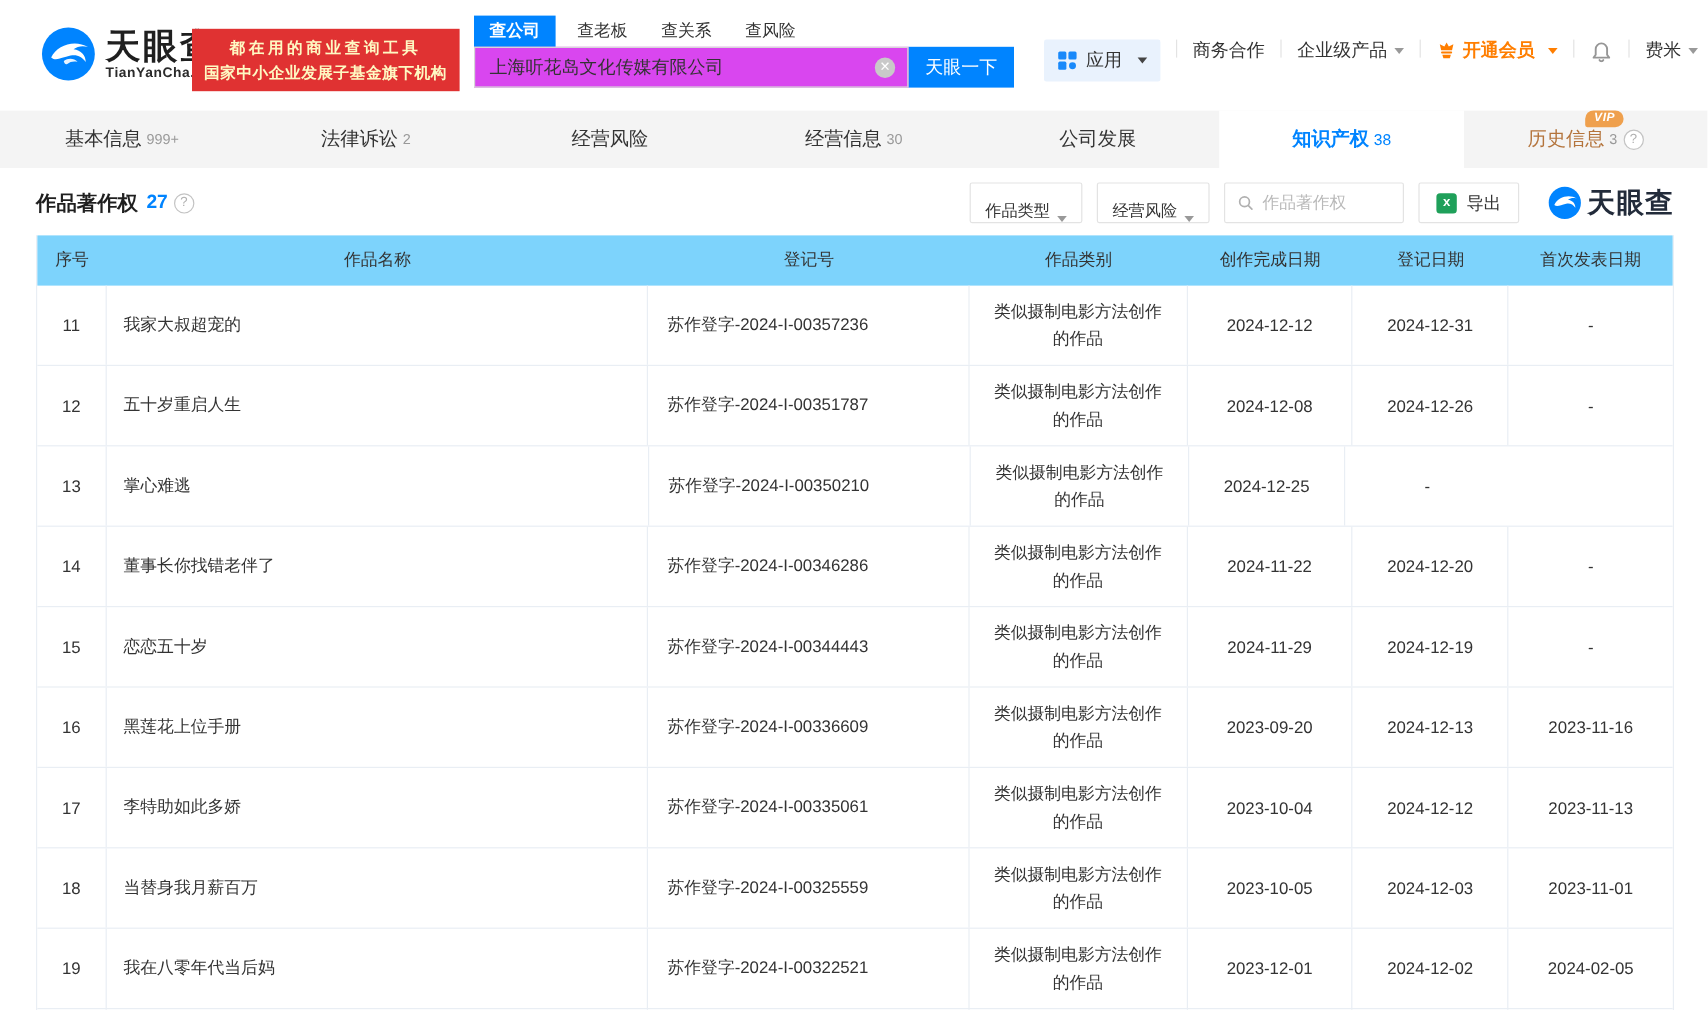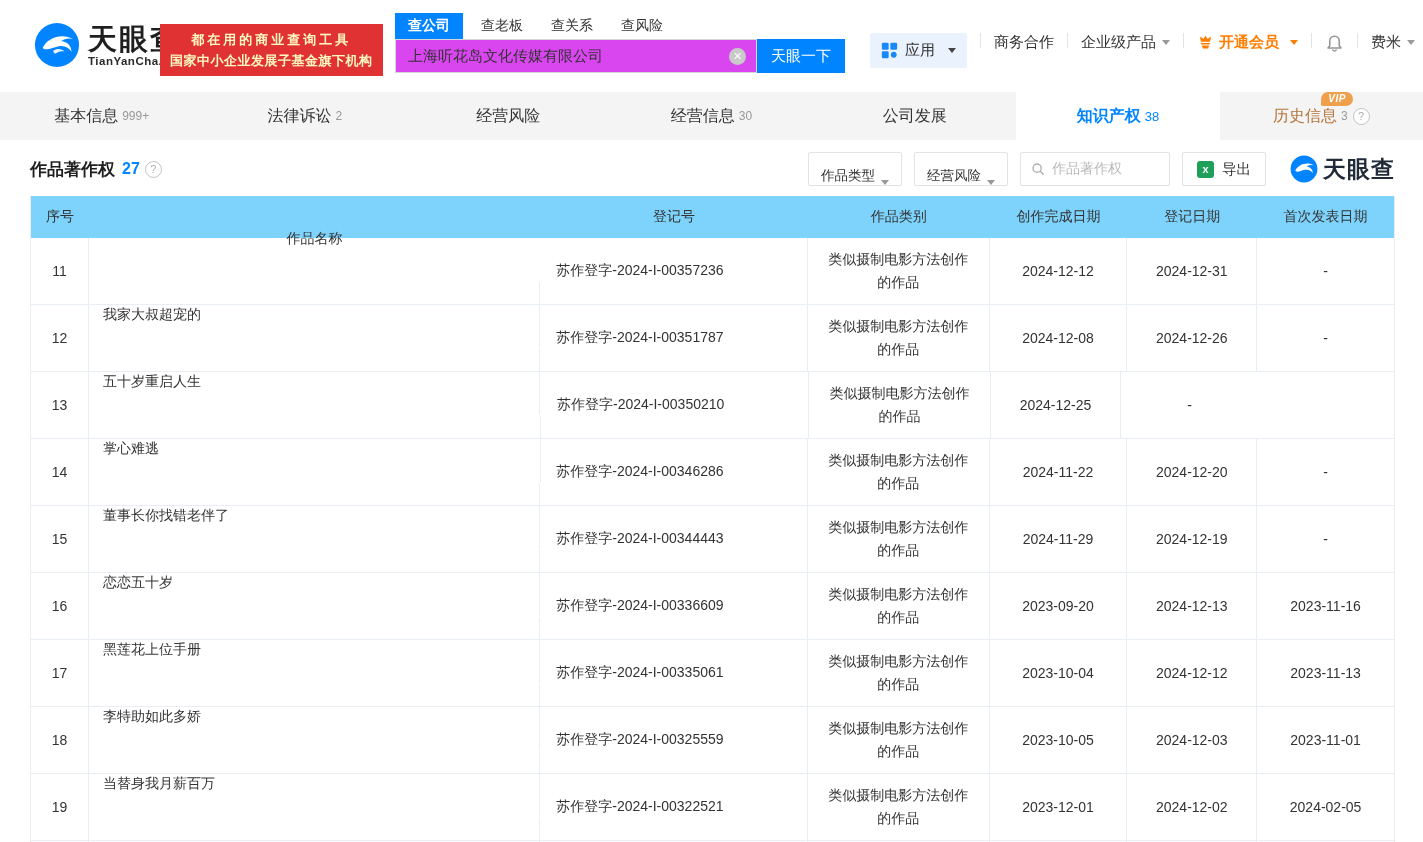--- a/index.html
+++ b/index.html
@@ -60,21 +60,21 @@
   .mini-logo svg{width:28px;height:28px;}
   .mini-logo .mlname{font-size:23px;font-weight:bold;color:#222b3a;letter-spacing:1px;}
   
   .table{margin:0 28px 0 30px;border-left:1px solid #e9eef4;border-right:1px solid #e9eef4;height:646px;overflow:hidden;box-sizing:border-box;}
   .t-head{display:flex;background:#7dd3fc;height:42px;align-items:center;font-size:14px;color:#333;}
   .t-head .cell{display:flex;align-items:center;justify-content:center;height:100%;box-sizing:border-box;}
   .t-row{display:flex;height:66px;border-bottom:1px solid #e9eef4;font-size:14px;color:#333;}
   .t-row .cell{display:flex;align-items:center;justify-content:center;height:100%;box-sizing:border-box;}
   .t-row .cell:not(:last-child){border-right:1px solid #e9eef4;}
   .cell.c0{width:58px;}
-  .cell.c1{width:452px;justify-content:flex-start;padding:0 14px;margin-top:44px;}
+  .cell.c1{width:452px;justify-content:flex-start;padding:0 14px;}
   .cell.c2{width:268px;justify-content:flex-start;padding:0 16px;}
   .cell.c3{width:182px;text-align:center;line-height:23px;padding:4px 14px;}
   .cell.c4{width:138px;}
   .cell.c5{width:130px;}
   .cell.c6{width:137px;}
   .t-head .cell.c1,.t-head .cell.c2,.t-head .cell.c3{justify-content:center;padding:0;text-align:center;line-height:normal;}
   .t-row.partial{height:12px;border-bottom:none;}
 </style>
 </head>
 <body>

